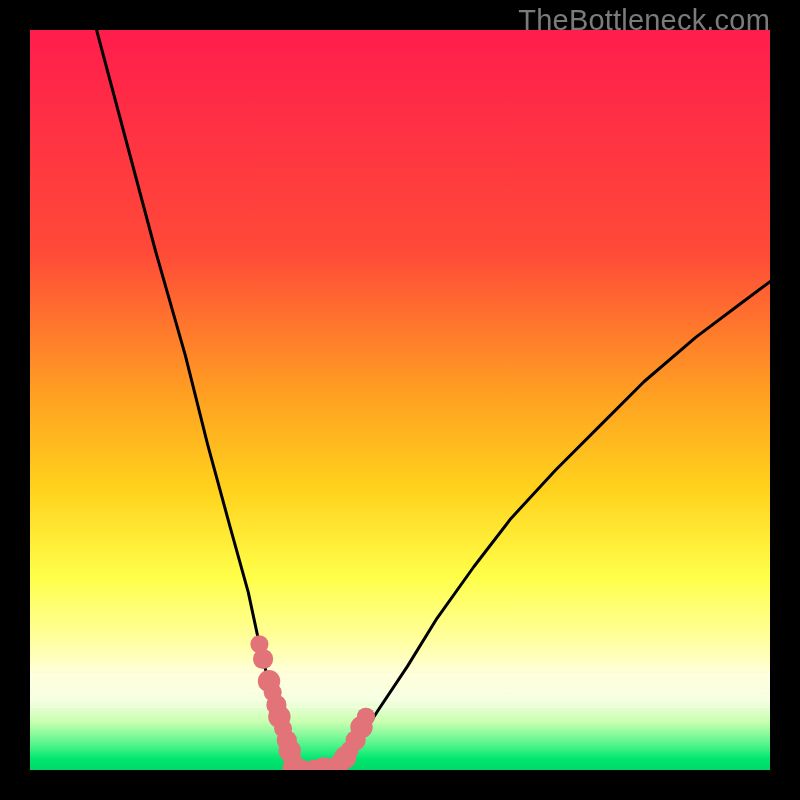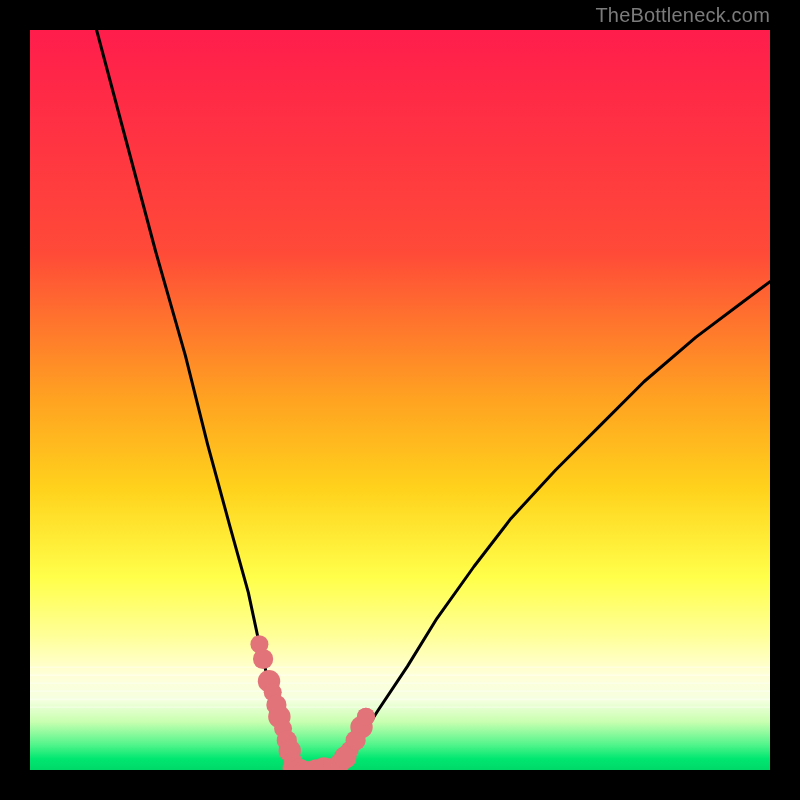--- a/index.html
+++ b/index.html
@@ -22,21 +22,21 @@
     top: 30px;
     width: 740px;
     height: 740px;
     overflow: hidden;
   }
   .watermark {
     position: absolute;
     top: 4px;
     right: 30px;
     color: #7b7b7b;
-    font-size: 20px;
+    font-size: 29px;
     font-weight: 500;
     letter-spacing: 0.2px;
     user-select: none;
   }
   svg {
     position: absolute;
     inset: 0;
   }
 </style>
 </head>

